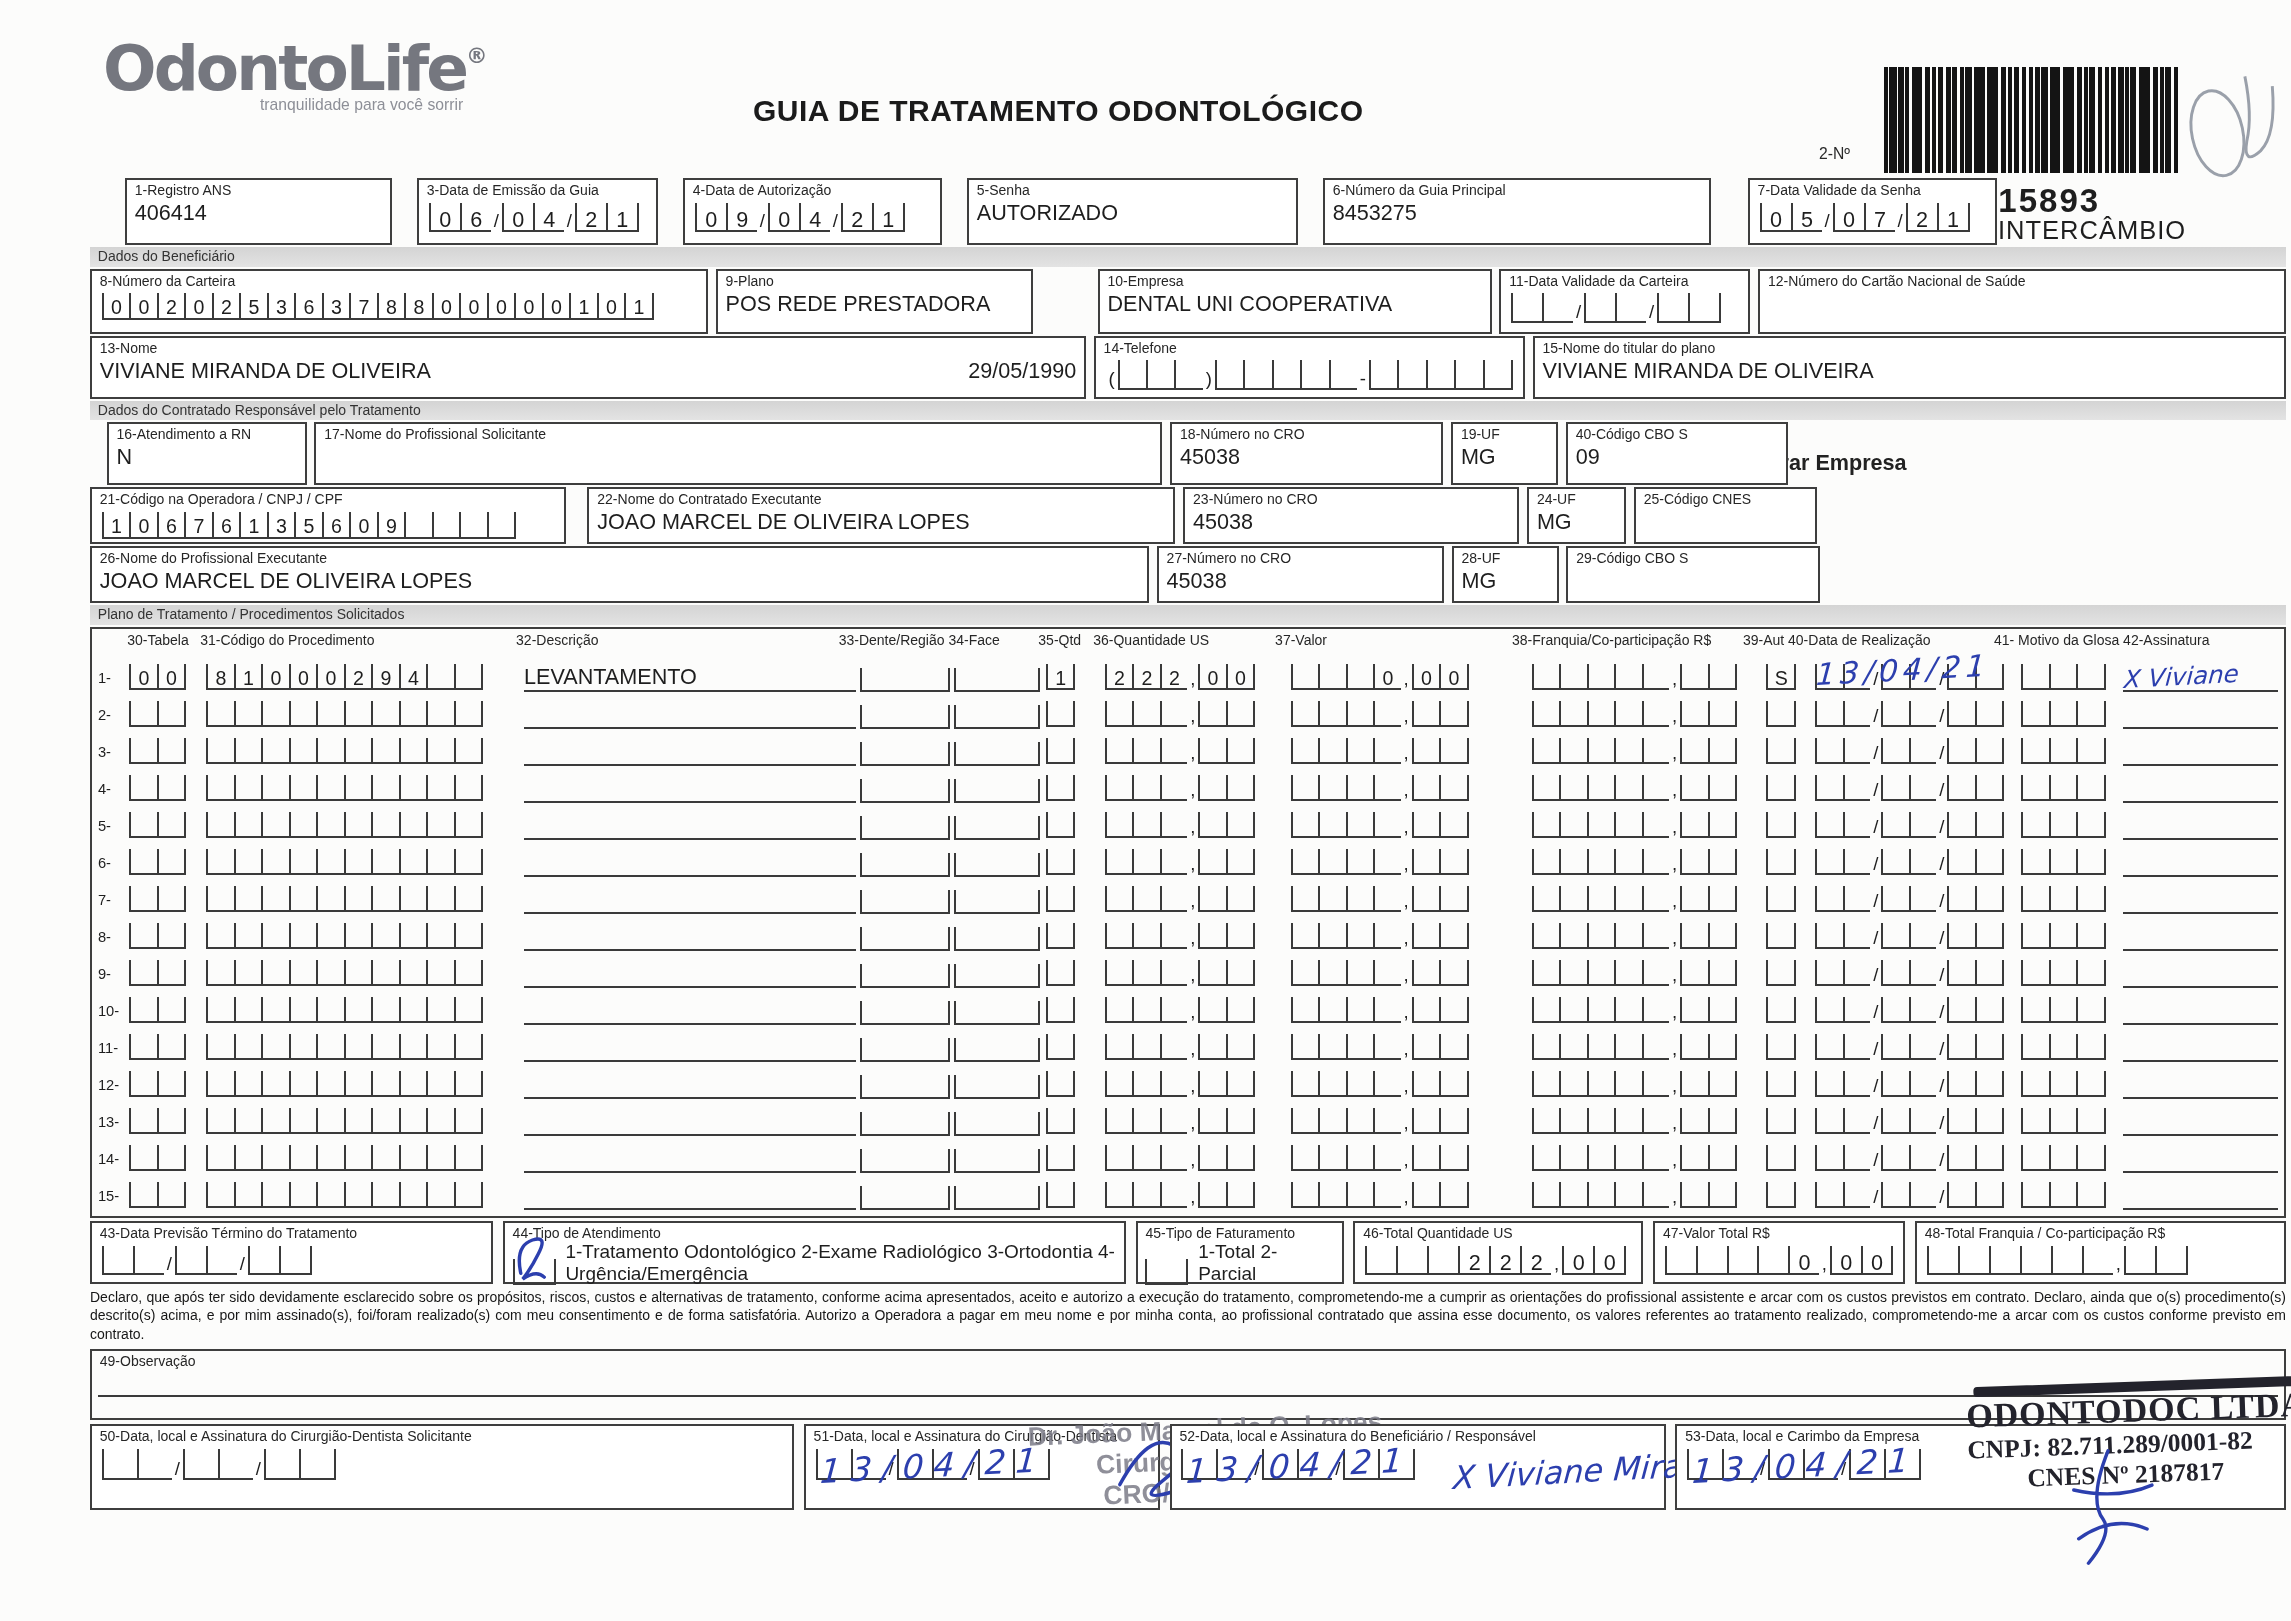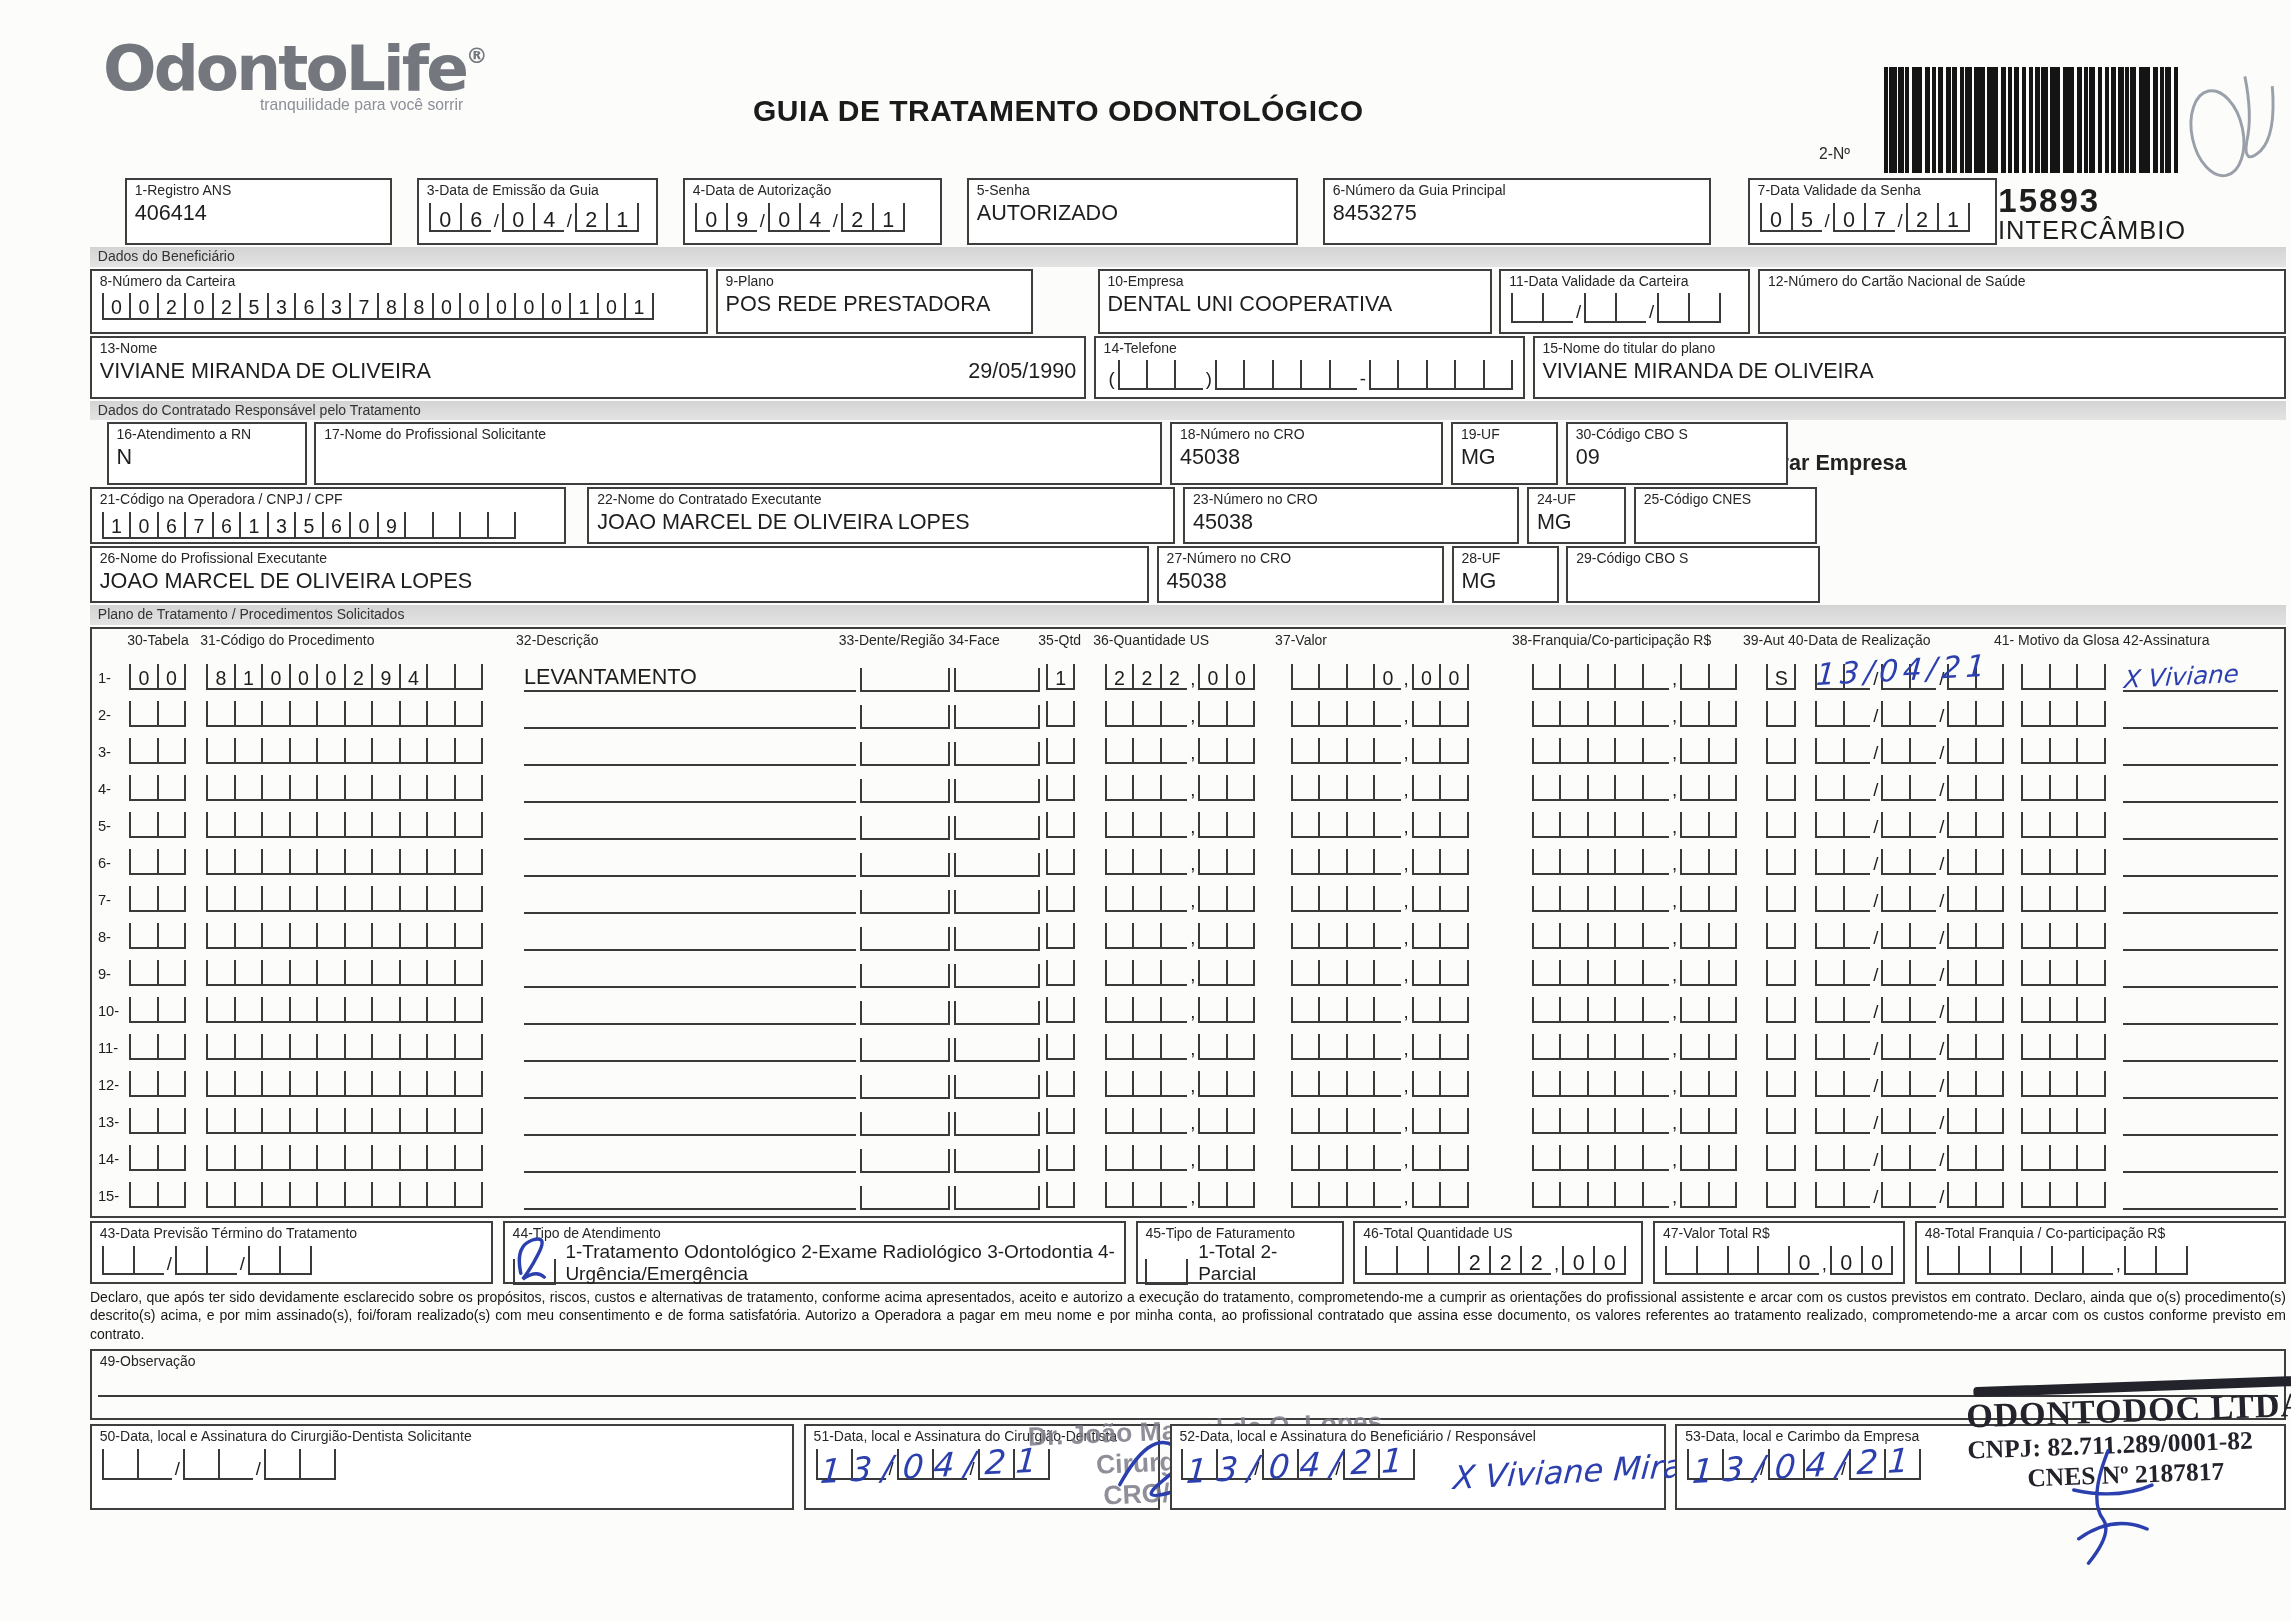--- a/index.html
+++ b/index.html
@@ -261,21 +261,21 @@
       </div>
       <div class="fbox" style="width:273px">
         <div class="flabel">18-Número no CRO</div>
         <div class="fval">45038</div>
       </div>
       <div class="fbox" style="width:107px">
         <div class="flabel">19-UF</div>
         <div class="fval">MG</div>
       </div>
       <div class="fbox" style="width:222px">
-        <div class="flabel">30-Código CBO S</div>
+        <div class="flabel">40-Código CBO S</div>
         <div class="fval">09</div>
       </div>
       <div class="spacer"></div>
     </div>
 
     <div class="frow" style="column-gap:7.8px;height:57px;">
       <div class="fbox" style="width:476px">
         <div class="flabel">21-Código na Operadora / CNPJ / CPF</div>
         <div class="comb">
             <span class="cell">1</span>

